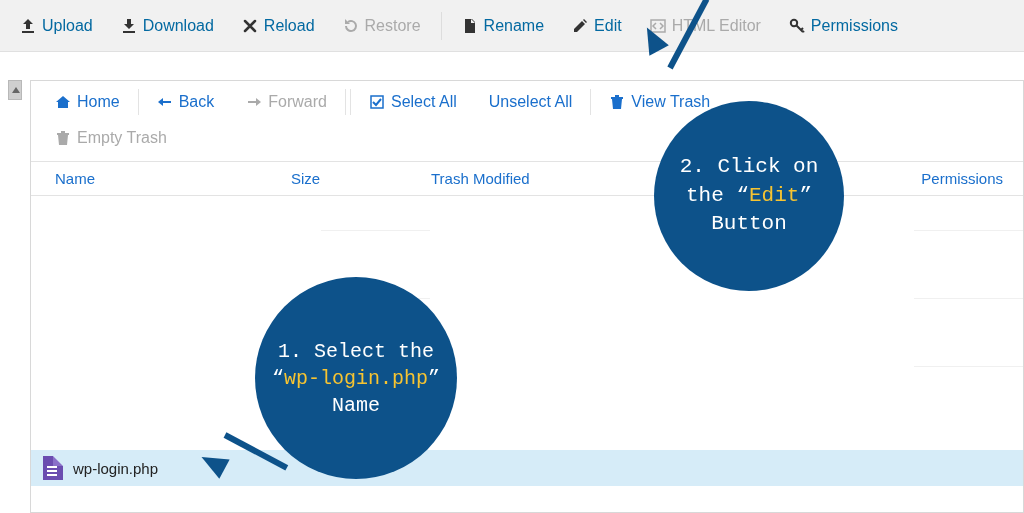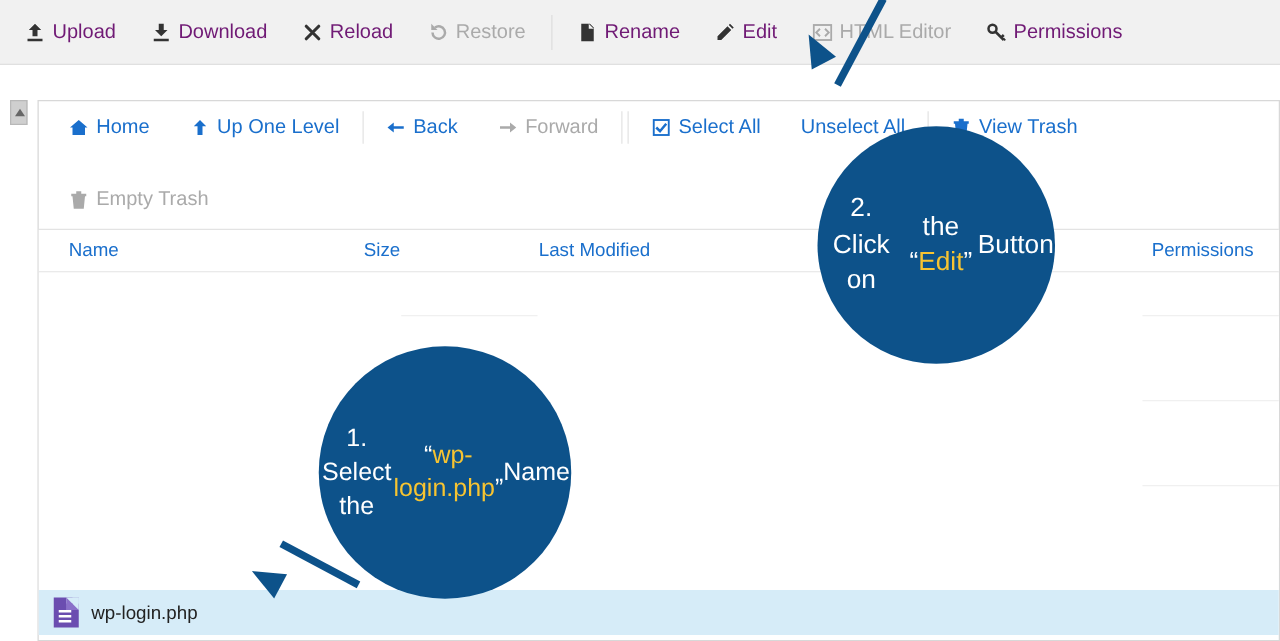--- a/index.html
+++ b/index.html
@@ -24,21 +24,21 @@
     gap: 4px;
     color: #3a3a3a;
   }
   .tb-btn {
     display: flex;
     align-items: center;
     gap: 6px;
     padding: 6px 12px;
     cursor: pointer;
     font-size: 16px;
-    color: #701a75;
+    color: #0369a1;
   }
   .tb-btn.disabled { color: #aaa; cursor: default; }
   .tb-sep { width: 1px; height: 28px; background: #ddd; margin: 0 4px; }
 
   .icon { display: inline-block; width: 16px; height: 16px; }
 
   
   .main-area {
     position: absolute;
     top: 80px;
@@ -64,21 +64,20 @@
     color: #1a6fcc;
     cursor: pointer;
   }
   .nav-btn.disabled { color: #aaa; cursor: default; }
   .nav-sep { width: 1px; height: 26px; background: #e3e3e3; }
 
   .nav-row2 {
     display: flex;
     align-items: center;
     padding: 0 16px 8px 10px;
-    margin-top: 22px;
   }
   .nav-row-border { border-bottom: 1px solid #e3e3e3; }
 
   
   .table-header {
     display: flex;
     align-items: flex-end;
     padding: 8px 10px;
     color: #1a6fcc;
     font-size: 15px;
@@ -137,24 +136,24 @@
     background:#fff;
     box-shadow: 0 4px 0 #fff, 0 8px 0 #fff;
   }
 
   
   .bubble {
     position: absolute;
     border-radius: 50%;
     background: #0d528a;
     color: #fff;
-    font-family: Liberation Sans, sans-serif;
+    font-family: Liberation Mono, monospace;
     text-align: center;
     display: flex;
-    flex-direction: row;
+    flex-direction: column;
     align-items: center;
     justify-content: center;
     line-height: 1.35;
     box-shadow: 0 0 0 1px #0d528a;
   }
   .bubble .quote { color:#fff; }
   .bubble .hl { color: #f7c431; }
   .bubble1 { width: 200px; height: 200px; top: 278px; left: 256px; font-size: 20px; }
   .bubble2 { width: 188px; height: 188px; top: 102px; left: 655px; font-size: 21px; }
 
@@ -293,28 +292,20 @@
 
   <div class="nav-row">
     <div class="nav-btn">
       <span class="icon">
         <svg viewBox="0 0 16 16">
             <path fill="#1a6fcc" d="M8 2l7 6h-2v6H3V8H1z"></path>
           </svg>
       </span>
       <span>Home</span>
     </div>
-    <div class="nav-btn">
-      <span class="icon">
-        <svg viewBox="0 0 16 16">
-            <path fill="#1a6fcc" d="M8 2l5 5h-3v7H6V7H3z"></path>
-          </svg>
-      </span>
-      <span>Up One Level</span>
-    </div>
     <div class="nav-sep"></div>
     <div class="nav-btn">
       <span class="icon">
         <svg viewBox="0 0 16 16">
             <path fill="#1a6fcc" d="M14 7v2H6v3L1 8l5-4v3z"></path>
           </svg>
       </span>
       <span>Back</span>
     </div>
     <div class="nav-btn disabled">
@@ -357,21 +348,21 @@
             <path fill="#aaa" d="M3 5h10l-1 10H4zM2 3h12v2H2zM6 1h4v2H6z"></path>
           </svg>
       </span>
       <span>Empty Trash</span>
     </div>
   </div>
 
   <div class="table-header">
     <div class="col-name">Name</div>
     <div class="col-size">Size</div>
-    <div class="col-mod">Last Modified</div>
+    <div class="col-mod">Trash Modified</div>
     <div class="col-perm">Permissions</div>
   </div>
 
   <div class="rows">
     <div class="row-cell" style="top:34px; left:290px;"></div>
     <div class="row-cell" style="top:34px; right:0;"></div>
     <div class="row-cell" style="top:102px; left:290px;"></div>
     <div class="row-cell" style="top:102px; right:0;"></div>
     <div class="row-cell" style="top:170px; left:290px;"></div>
     <div class="row-cell" style="top:170px; right:0;"></div>

